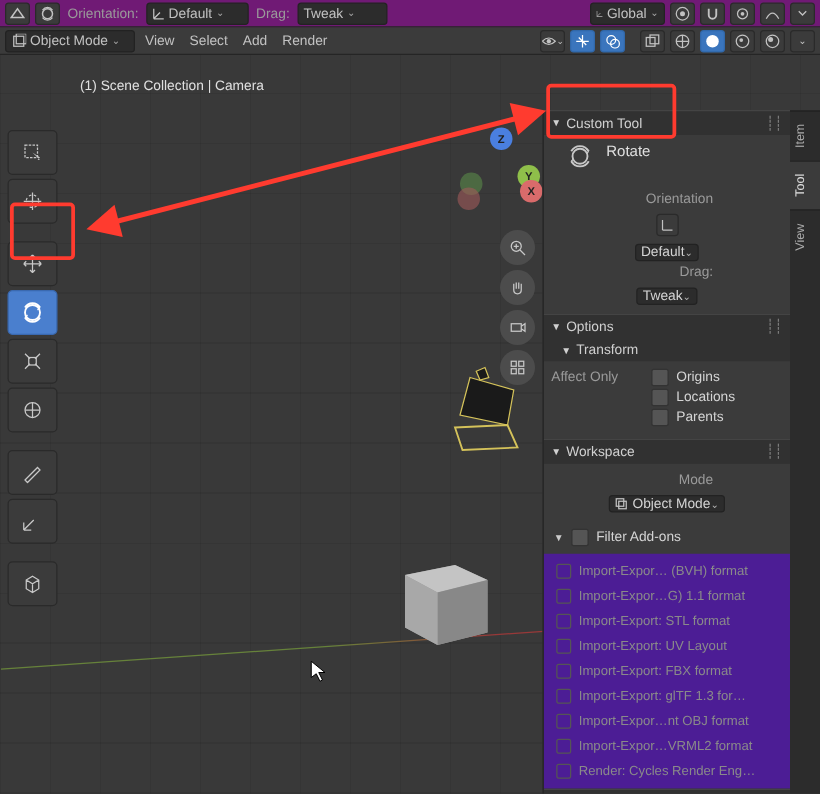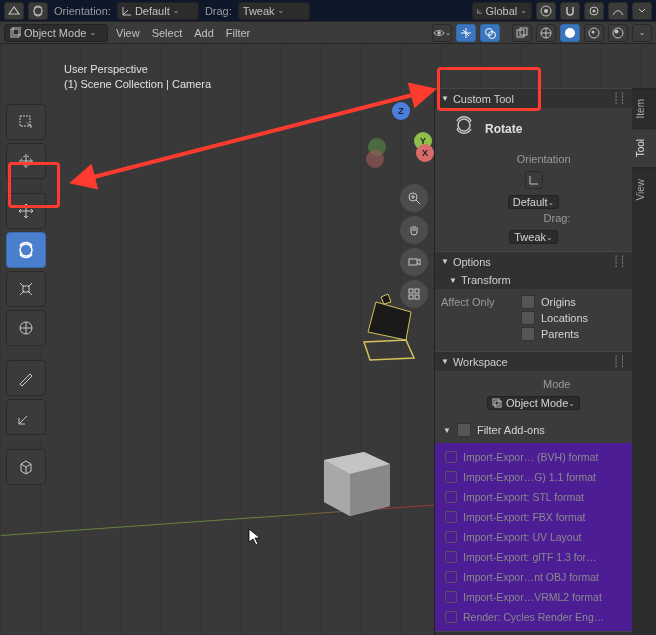--- a/index.html
+++ b/index.html
@@ -1,19 +1,19 @@
 <!DOCTYPE html>
 <html><head>
 <meta charset="utf-8">
 <style>
   * { box-sizing: border-box; margin: 0; padding: 0; font-family: -apple-system, "Segoe UI", sans-serif; }
   body { width: 656px; height: 635px; background: #323232; color: #d4d4d4; font-size: 11px; overflow: hidden; position: relative; }
 
   
-  .hdr { display: flex; align-items: center; height: 22px; background: #0f172a; border-bottom: 1px solid #252525; padding: 0 4px; gap: 4px; }
+  .hdr { display: flex; align-items: center; height: 22px; background: #701a75; border-bottom: 1px solid #252525; padding: 0 4px; gap: 4px; }
   .hdr + .hdr { background: #3b3b3b; }
   .icon-btn { width: 20px; height: 18px; background: #3b3b3b; border: 1px solid #2a2a2a; border-radius: 3px; display: flex; align-items: center; justify-content: center; color: #c2c2c2; }
   .icon-btn.on { background: #3a75bd; color: #fff; border-color: #3168aa; }
   .dd { height: 18px; background: #2c2c2c; border: 1px solid #222; border-radius: 3px; display: flex; align-items: center; padding: 0 4px; gap: 3px; color: #c2c2c2; }
   .dd .chev { font-size: 8px; opacity: .8; }
   .lbl { color: #9a9a9a; padding: 0 2px; }
   .menu-text { color: #c2c2c2; padding: 0 4px; }
 
   
   .viewport { position: absolute; left: 0; top: 44px; right: 0; bottom: 0; background: #393939; overflow: hidden; }
@@ -46,21 +46,21 @@
 
   
   .rpanel { position:absolute; right: 24px; top: 44px; width: 198px; bottom: 0; background: #3b3b3b; border-left:1px solid #222; overflow:hidden;}
   .panel-head { background:#313131; height:20px; display:flex; align-items:center; padding:0 6px; gap:4px; color:#d0d0d0; border-top:1px solid #444;}
   .panel-head .tri { font-size:8px; }
   .panel-body { padding: 4px 6px; }
   .row { display:flex; align-items:center; gap:6px; margin:3px 0;flex-direction:column; }
   .row .rlabel { width: 74px; text-align:right; color:#9a9a9a; }
   .sel { flex:1; height:18px; background:#2c2c2c; border:1px solid #222; border-radius:3px; display:flex; align-items:center; padding:0 4px; justify-content:space-between;}
   .sel span.chev{font-size:8px; opacity:.8;}
-  .rotate-row { display:flex; align-items:flex-end; gap:10px; padding:6px 8px 10px 18px;font-weight:bold; }
+  .rotate-row { display:flex; align-items:flex-start; gap:10px; padding:6px 8px 10px 18px; }
   .rotate-row .ric { width:22px; height:22px; display:flex; align-items:center; justify-content:center; color:#c8c8c8;}
   .sub-head { background:#313131; height:18px; display:flex; align-items:center; padding:0 14px; gap:4px; color:#d0d0d0;}
   .sub-head .tri{font-size:8px;}
   .affect { padding:4px 6px 8px 6px;}
   .affect .arow { display:flex; align-items:center; gap:6px; margin:2px 0;}
   .affect .albl { width:74px; color:#9a9a9a;}
   .chk { width:14px; height:14px; background:#555; border:1px solid #333; border-radius:2px;}
   .addons { background:#4c1d95; padding:4px 4px; }
   .addons .aitem { height:20px; display:flex; align-items:center; gap:6px; padding:0 6px; color:#8a8a8a; font-size:10.5px;}
   .addons .aitem .abox { width:12px; height:12px; border:1px solid #555; border-radius:2px;}
@@ -149,21 +149,21 @@
     <svg width="12" height="12" viewBox="0 0 12 12">
         <rect x="2" y="2" width="8" height="8" fill="none" stroke="#c2c2c2"></rect>
         <rect x="4" y="0" width="8" height="8" fill="none" stroke="#c2c2c2"></rect>
       </svg>
     <span>Object Mode</span>
     <span class="chev">⌄</span>
   </div>
   <span class="menu-text">View</span>
   <span class="menu-text">Select</span>
   <span class="menu-text">Add</span>
-  <span class="menu-text">Filter</span>
+  <span class="menu-text">Render</span>
   <div style="flex:1"></div>
   <div class="icon-btn">
       <svg width="14" height="10" viewBox="0 0 14 10">
         <path d="M1 5 Q7 -1 13 5 Q7 11 1 5" fill="none" stroke="#c2c2c2"></path>
         <circle cx="7" cy="5" r="2" fill="#c2c2c2"></circle>
       </svg>
       <span style="font-size:7px">⌄</span>
     </div>
   <div class="icon-btn on">
       <svg width="12" height="12" viewBox="0 0 12 12">
@@ -209,21 +209,20 @@
   <div class="icon-btn">
       <span style="font-size:8px">⌄</span>
     </div>
 </div>
 
 <div class="viewport">
   <div class="grid"></div>
   <div class="axis-x"></div>
 
   <div class="viewport-label">
-    <span>User Perspective</span>
     <span>(1) Scene Collection | Camera</span>
   </div>
 
   <div class="ltb">
     <div class="tool">
         <svg width="18" height="18" viewBox="0 0 18 18">
           <rect x="3" y="3" width="10" height="10" fill="none" stroke="#c8c8c8" stroke-dasharray="2 1"></rect>
           <path d="M9 9 L15 15 L13 15 L15 13 Z" fill="#c8c8c8"></path>
         </svg>
       </div>
@@ -441,25 +440,25 @@
       <div class="aitem">
           <div class="abox"></div>
           <span>Import-Expor…G) 1.1 format</span>
         </div>
       <div class="aitem">
           <div class="abox"></div>
           <span>Import-Export: STL format</span>
         </div>
       <div class="aitem">
           <div class="abox"></div>
+          <span>Import-Export: UV Layout</span>
+        </div>
+      <div class="aitem">
+          <div class="abox"></div>
           <span>Import-Export: FBX format</span>
-        </div>
-      <div class="aitem">
-          <div class="abox"></div>
-          <span>Import-Export: UV Layout</span>
         </div>
       <div class="aitem">
           <div class="abox"></div>
           <span>Import-Export: glTF 1.3 for…</span>
         </div>
       <div class="aitem">
           <div class="abox"></div>
           <span>Import-Expor…nt OBJ format</span>
         </div>
       <div class="aitem">

